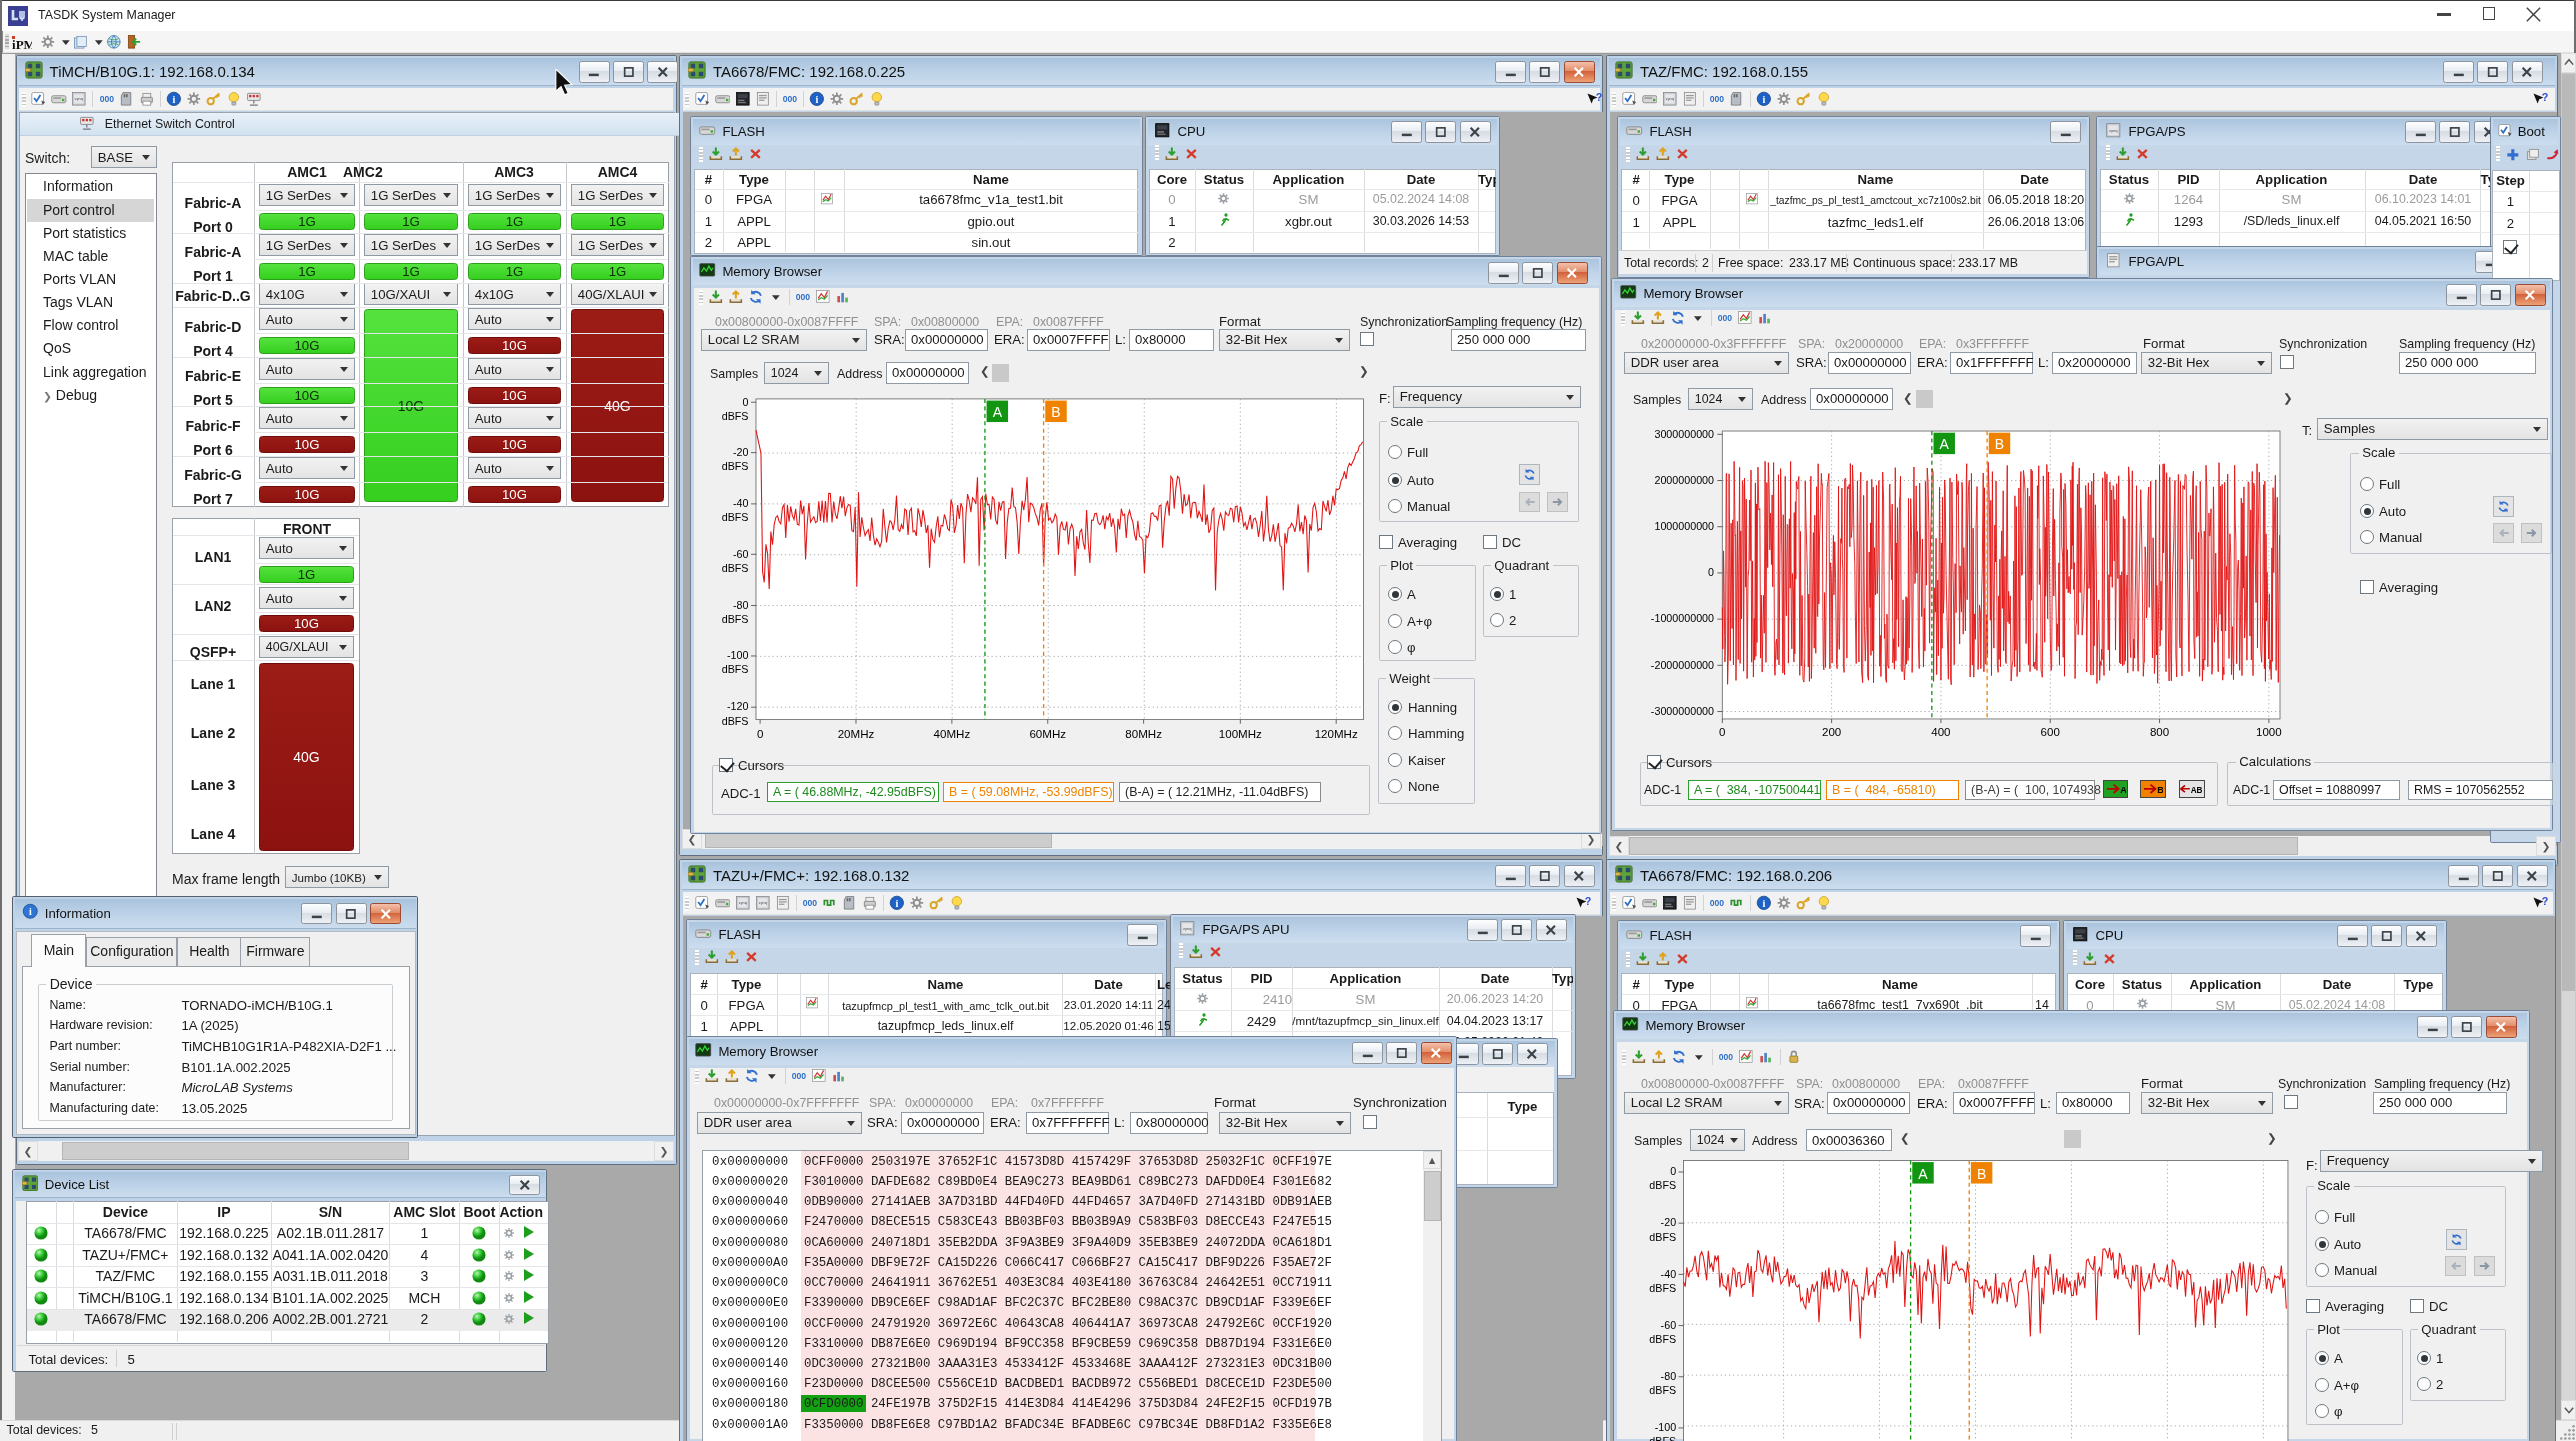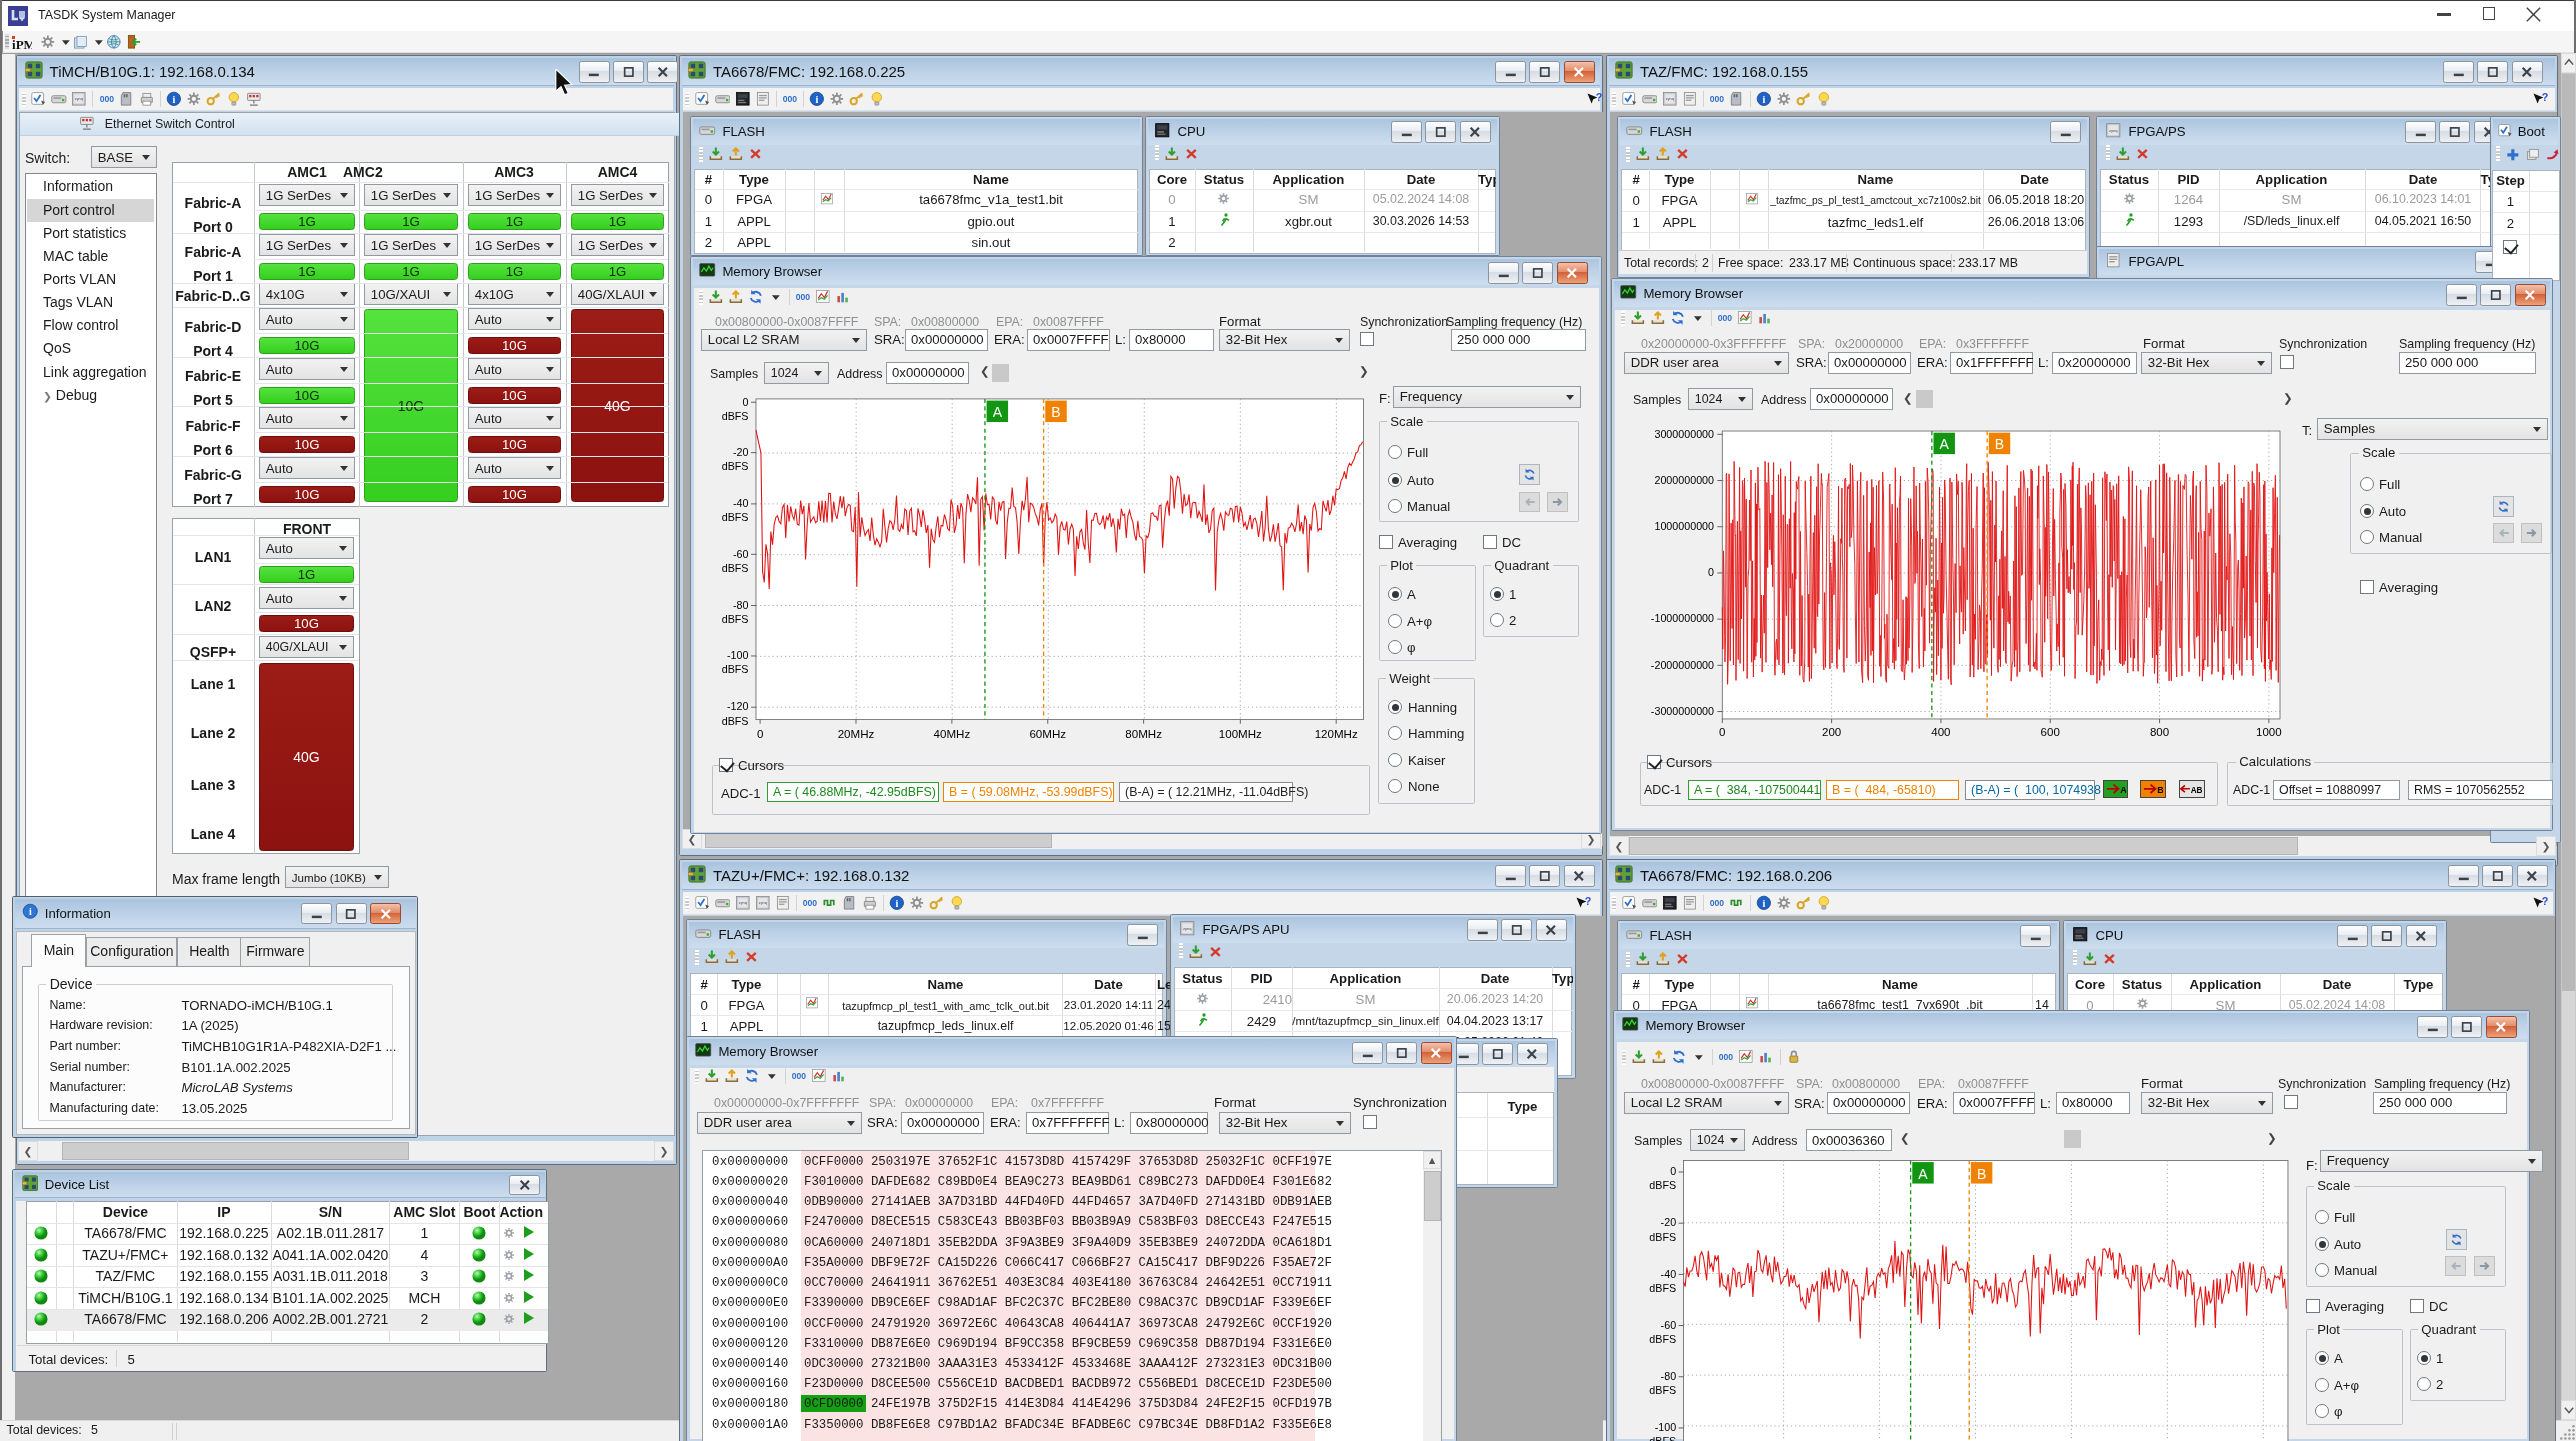--- a/index.html
+++ b/index.html
@@ -794,21 +794,21 @@
     <div class="rad" style="left:1388px;top:753px"></div>
     <div class="lbl" style="left:1408px;top:753px;font-size:13.2px;">Kaiser</div>
     <div class="rad" style="left:1388px;top:779px"></div>
     <div class="lbl" style="left:1408px;top:779px;font-size:13.2px;">None</div>
     <div class="gbox" style="left:712px;top:765px;width:658px;height:50px"></div>
     <div class="ckb on" style="left:719px;top:758px"></div>
     <div class="lbl" style="left:738px;top:758px;font-size:13.2px;">Cursors</div>
     <div class="lbl" style="left:721px;top:786px;font-size:13.2px;">ADC-1</div>
     <div class="inp" style="left:767px;top:782px;width:172px;height:20px;border-color:#2e9e2e;color:#1d8a1d;font-size:12.4px">A = ( 46.88MHz, -42.95dBFS)</div>
     <div class="inp" style="left:943px;top:782px;width:171px;height:20px;border-color:#ef8200;color:#ef8200;font-size:12.4px">B = ( 59.08MHz, -53.99dBFS)</div>
-    <div class="inp" style="left:1119px;top:782px;width:174px;height:20px;border-color:#8a8a8a;color:#222;font-size:12.4px">(B-A) = ( 12.21MHz, -11.04dBFS)</div>
+    <div class="inp" style="left:1119px;top:782px;width:202px;height:20px;border-color:#8a8a8a;color:#222;font-size:12.4px">(B-A) = ( 12.21MHz, -11.04dBFS)</div>
   </div>
 <div class="scrollh" style="left:682px;top:829px;width:920px;height:20px;z-index:2">
     <div class="thumb" style="left:23px;width:347px"></div>
   </div>
 <div class="sbarrow" style="left:682px;top:829px;width:20px;height:20px;z-index:3">❮</div>
 <div class="sbarrow" style="left:1581px;top:829px;width:20px;height:20px;z-index:3">❯</div>
 <div class="win" style="left:1606px;top:55px;width:952px;height:811px">
     <div class="tbar">
       <span class="wicon"><svg width="18" height="18" viewBox="0 0 20 20">
           <rect x="1" y="1" width="18" height="18" rx="2" fill="#5da339" stroke="#3a6b20"></rect>
@@ -1309,21 +1309,21 @@
       </svg>
     </div>
     <div class="ckb" style="left:2360px;top:580px"></div>
     <div class="lbl" style="left:2379px;top:580px;font-size:13.2px;">Averaging</div>
     <div class="gbox" style="left:1640px;top:762px;width:578px;height:44px"></div>
     <div class="ckb on" style="left:1647px;top:755px"></div>
     <div class="lbl" style="left:1666px;top:755px;font-size:13.2px;">Cursors</div>
     <div class="lbl" style="left:1644px;top:783px;font-size:12.4px;">ADC-1</div>
     <div class="inp" style="left:1688px;top:780px;width:133px;height:20px;border-color:#2e9e2e;color:#1d8a1d;font-size:12.4px">A = (&nbsp;&nbsp;384, -107500441</div>
     <div class="inp" style="left:1826px;top:780px;width:133px;height:20px;border-color:#ef8200;color:#ef8200;font-size:12.4px">B = (&nbsp;&nbsp;484, -65810)</div>
-    <div class="inp" style="left:1965px;top:780px;width:130px;height:20px;border-color:#8a8a8a;color:#0369a1;font-size:12.4px">(B-A) = (&nbsp;&nbsp;100, 1074938</div>
+    <div class="inp" style="left:1965px;top:780px;width:130px;height:20px;border-color:#8a8a8a;color:#404040;font-size:12.4px">(B-A) = (&nbsp;&nbsp;100, 1074938</div>
     <div class="ab" style="left:2103px;top:780px;width:25px;height:18px;background:#21a121;border:0.8px solid #444;display:flex;align-items:center;justify-content:center">
       <svg width="20" height="11.6" viewBox="0 0 24 14" style="font-size:16px">
         <path d="M1 7h13M9 2l6 5-6 5" stroke="#b00" stroke-width="2.2" fill="none"></path>
         <text x="17" y="12" font-size="11" font-weight="bold" fill="#000">A</text>
       </svg>
     </div>
     <div class="ab" style="left:2140px;top:780px;width:25.6px;height:18px;background:#f08200;border:0.8px solid #444;display:flex;align-items:center;justify-content:center">
       <svg width="20" height="11.6" viewBox="0 0 24 14" style="font-size:16px">
         <path d="M1 7h13M9 2l6 5-6 5" stroke="#b00" stroke-width="2.2" fill="none"></path>
         <text x="17" y="12" font-size="11" font-weight="bold" fill="#000">B</text>

